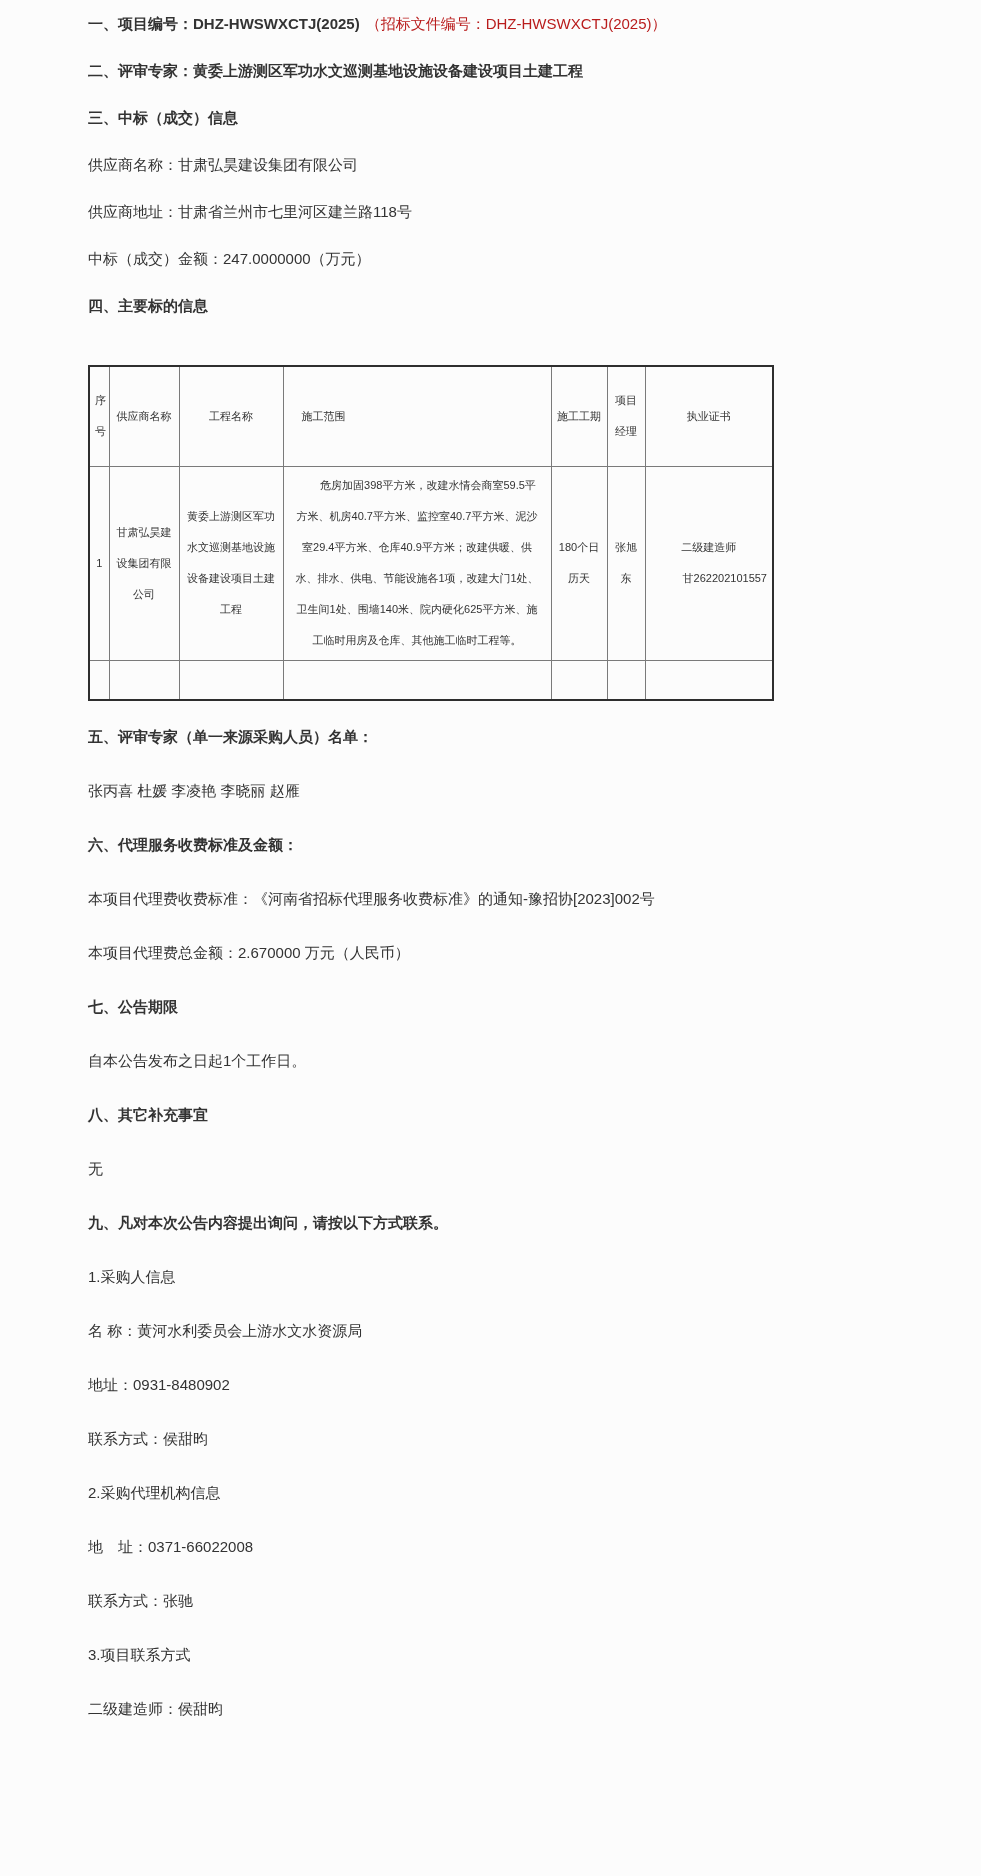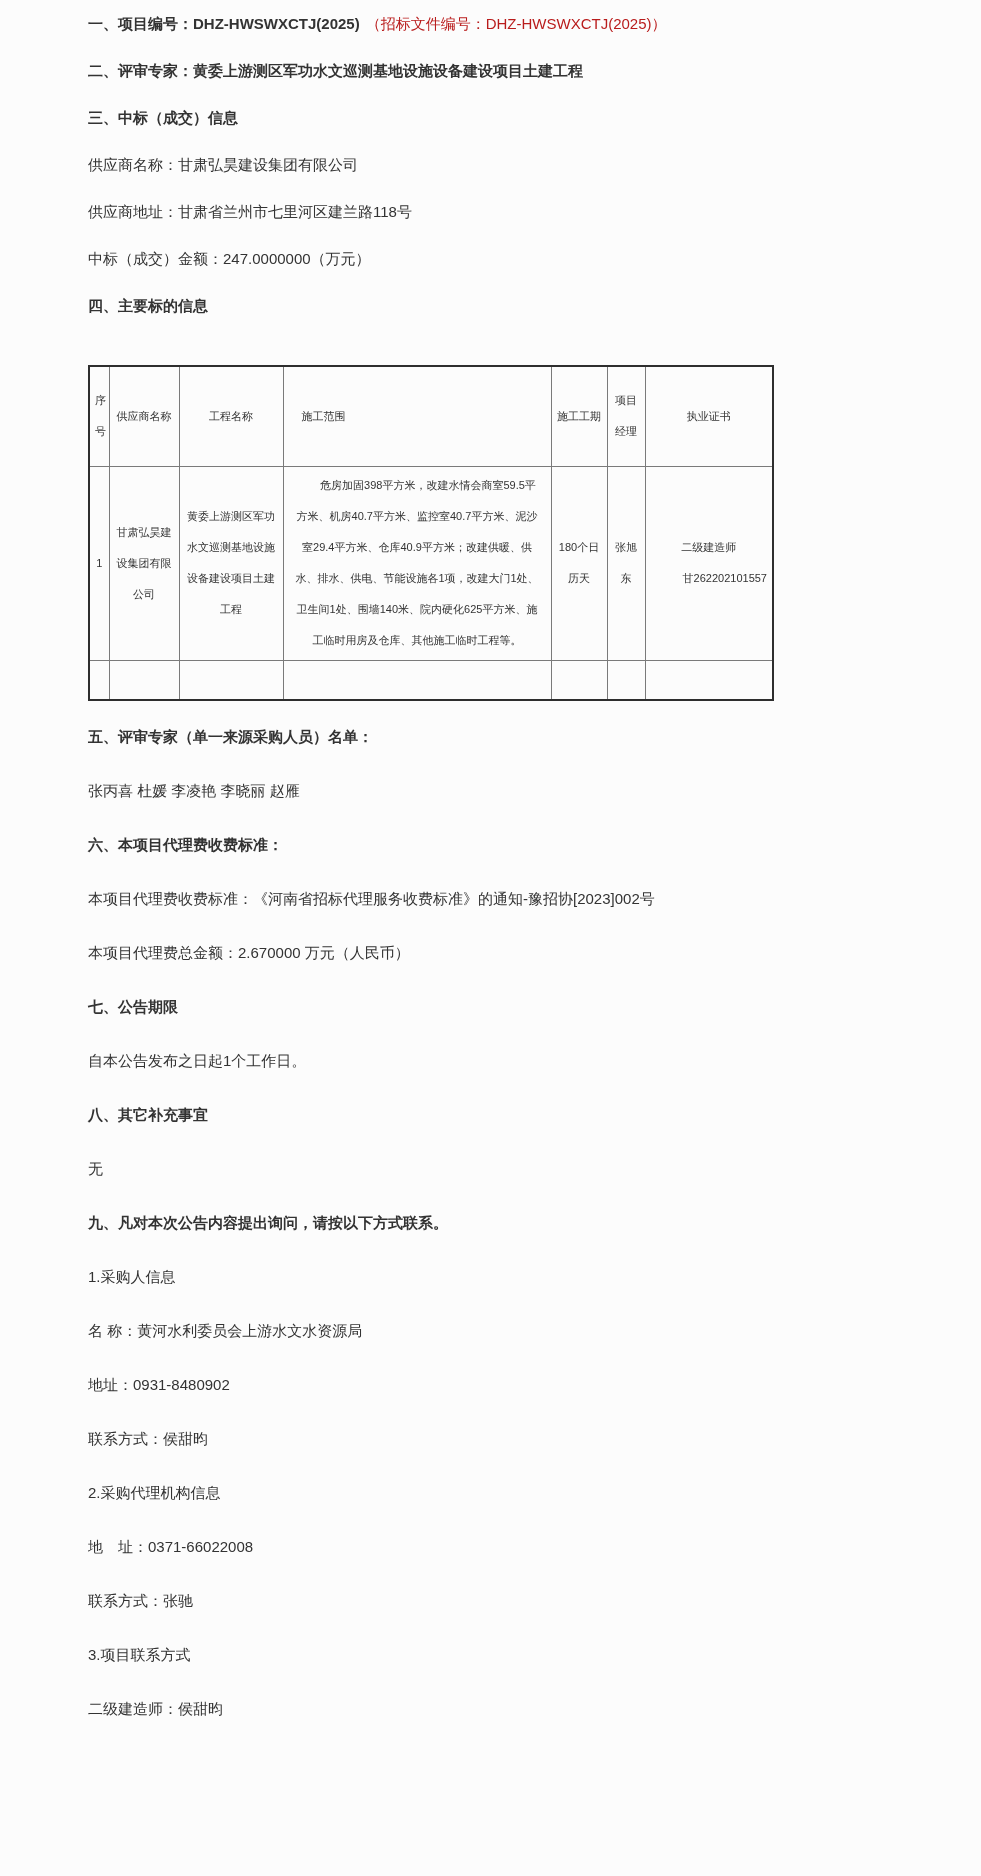--- a/index.html
+++ b/index.html
@@ -102,21 +102,21 @@
         <td></td>
         <td></td>
         <td></td>
       </tr>
     </tbody>
   </table>
 
   <p class="h">五、评审专家（单一来源采购人员）名单：</p>
   <p>张丙喜 杜媛 李凌艳 李晓丽 赵雁</p>
 
-  <p class="h">六、本项目代理费收费标准：</p>
+  <p class="h">六、代理服务收费标准及金额：</p>
   <p>本项目代理费收费标准：《河南省招标代理服务收费标准》的通知-豫招协[2023]002号</p>
   <p>本项目代理费总金额：2.670000 万元（人民币）</p>
 
   <p class="h">七、公告期限</p>
   <p>自本公告发布之日起1个工作日。</p>
 
   <p class="h">八、其它补充事宜</p>
   <p>无</p>
 
   <p class="h">九、凡对本次公告内容提出询问，请按以下方式联系。</p>

